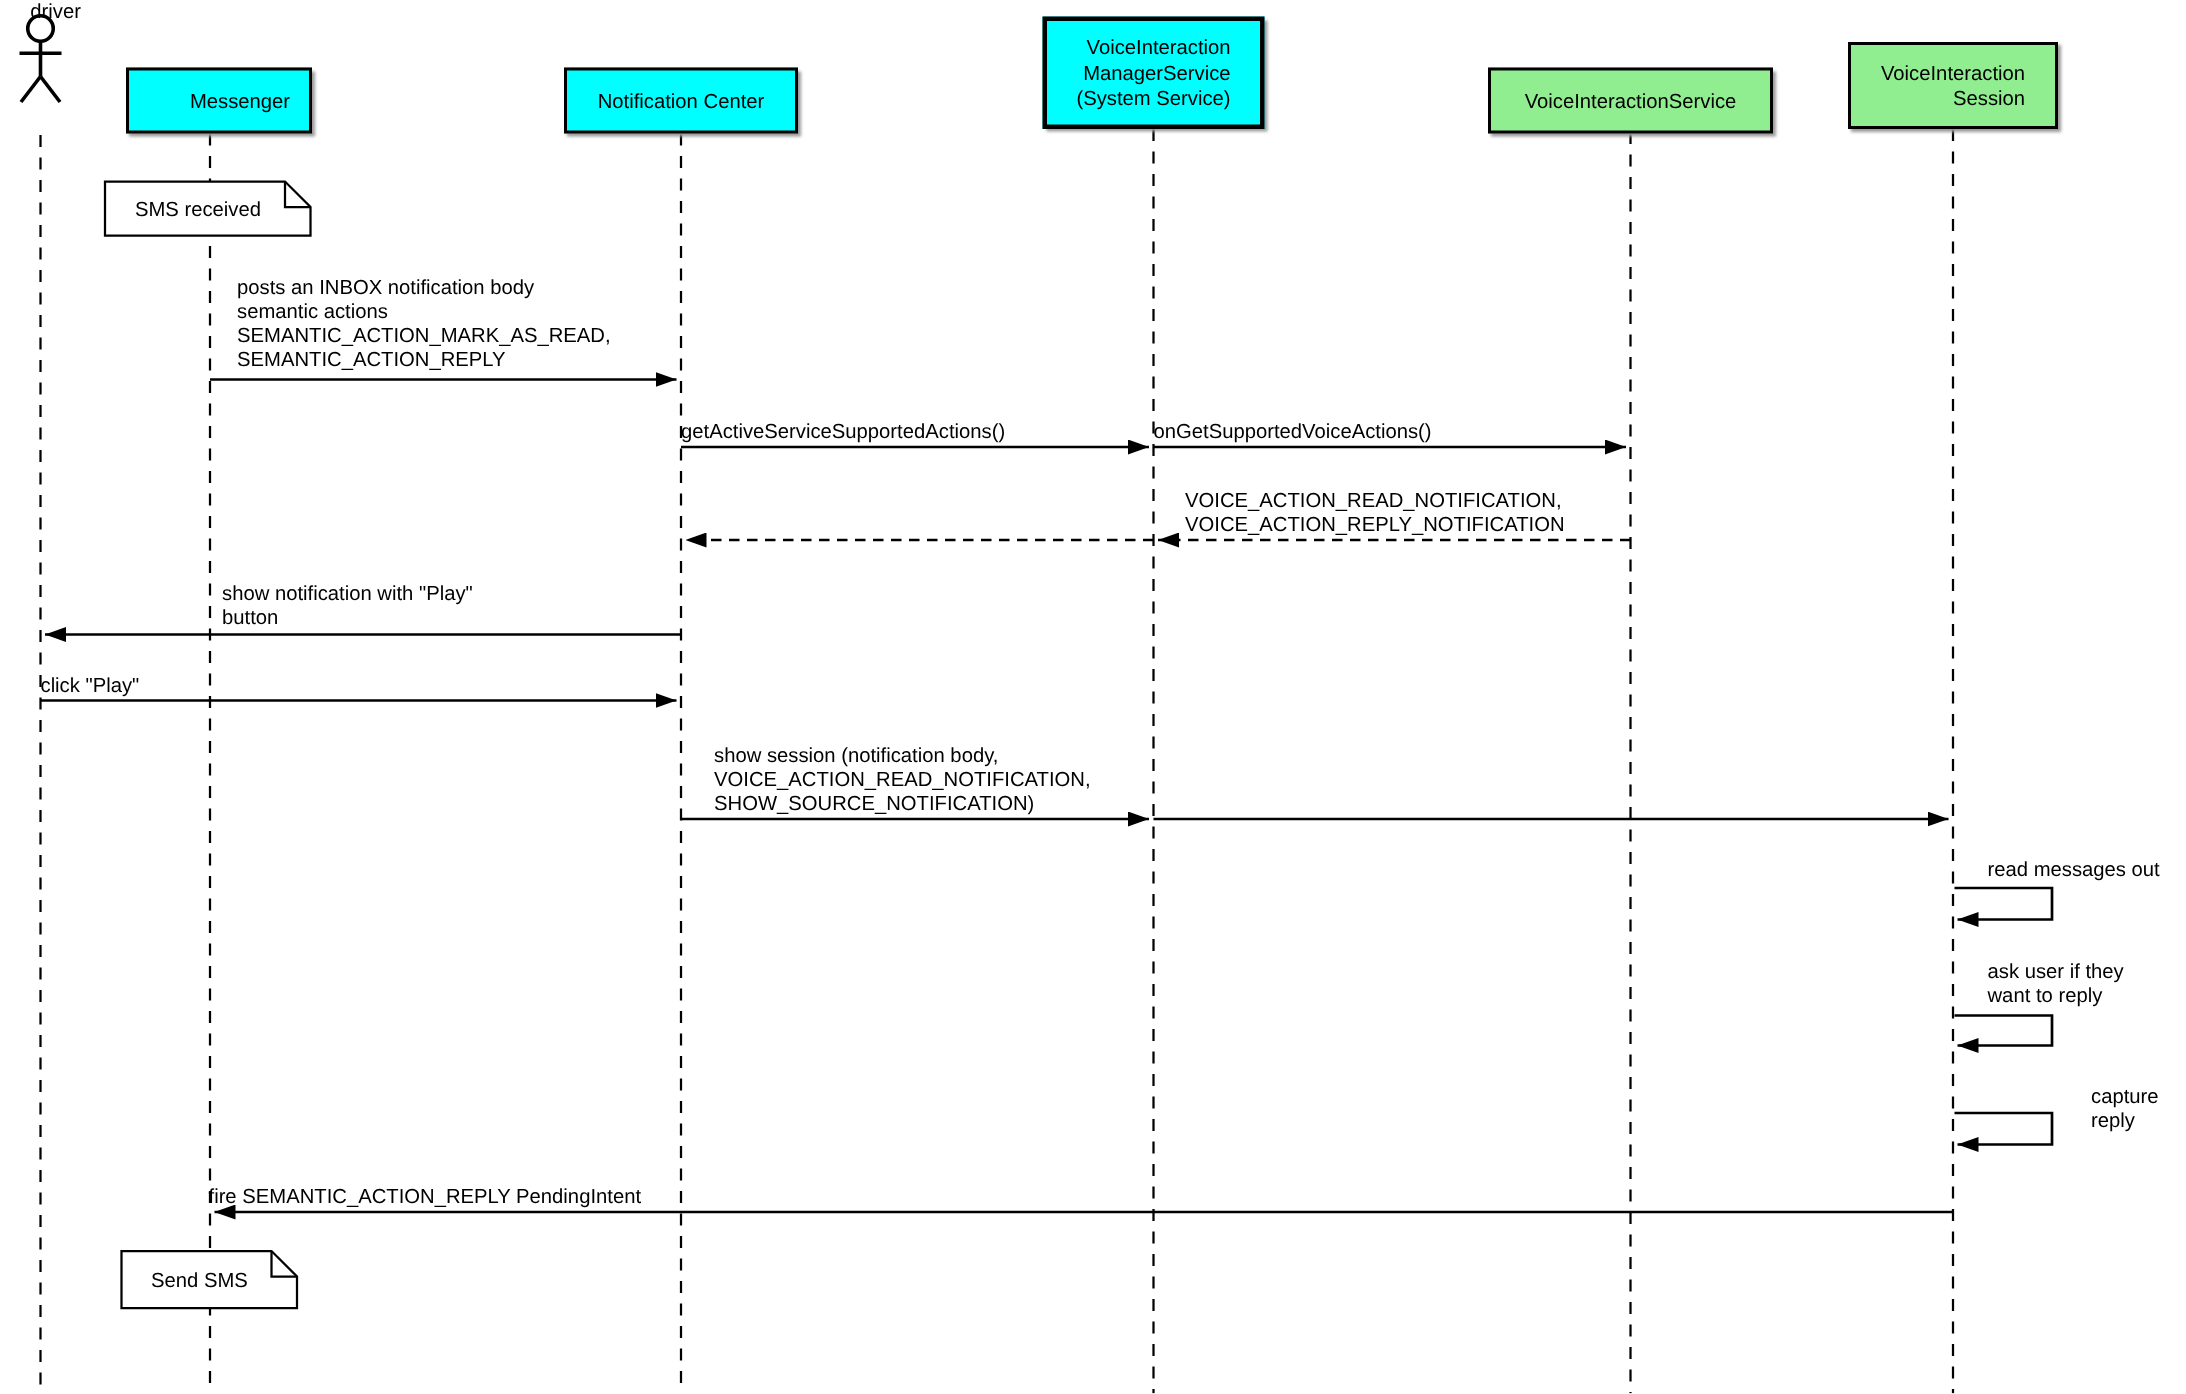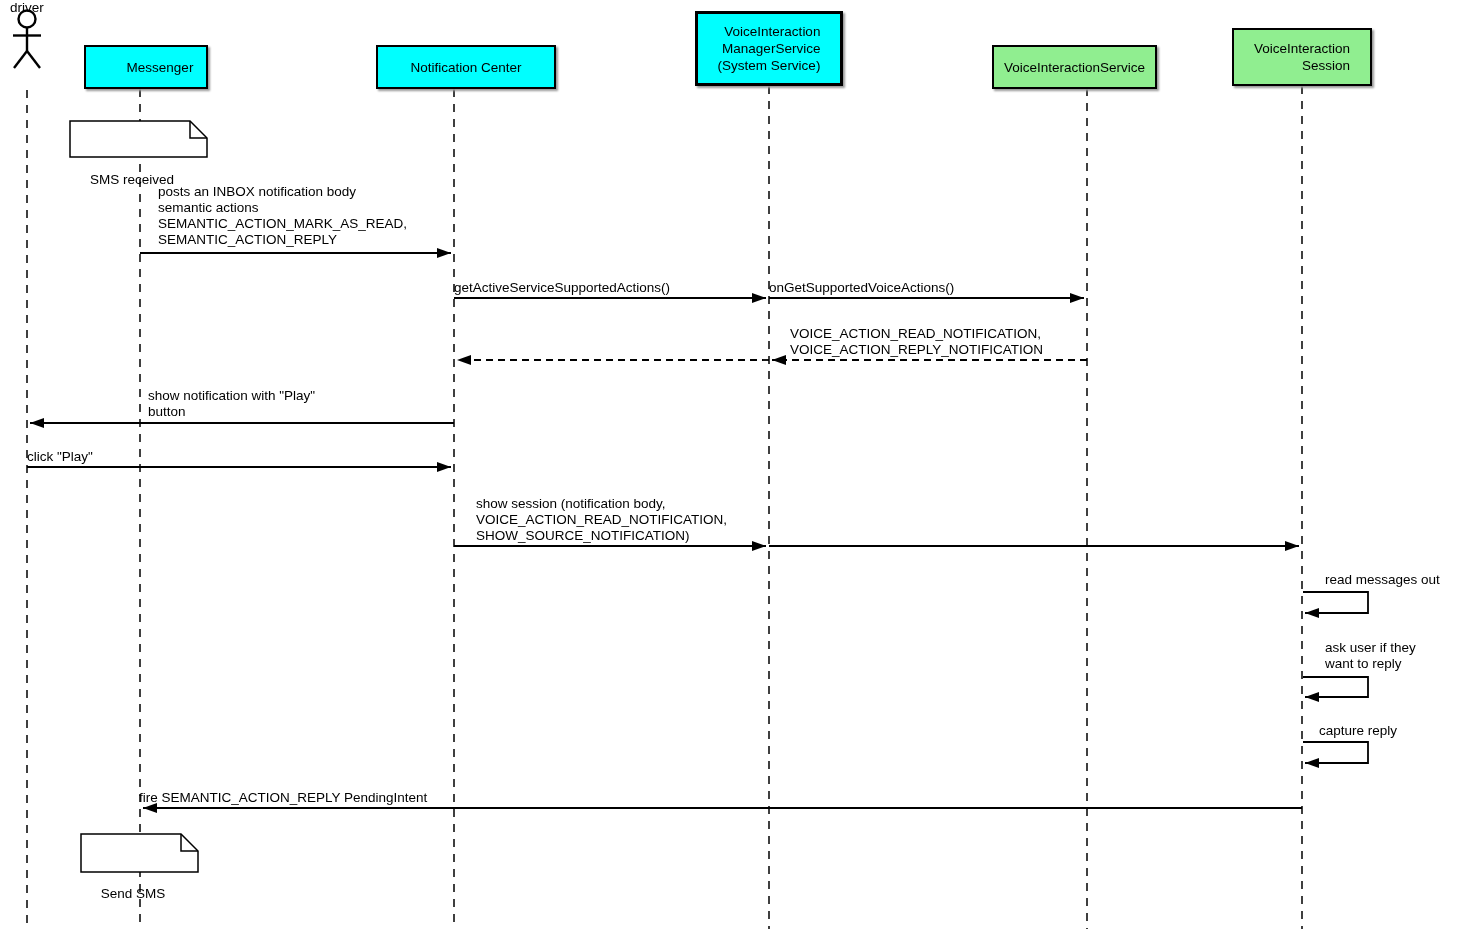--- a/index.html
+++ b/index.html
@@ -20,24 +20,24 @@
   .pbox.system { background:var(--system-fill,#00FFFF); }
   .pbox.service { background:var(--service-fill,#90EE90); }
   .pbox.thick { border-width:3px; }
   .msg-label {
     position:absolute; font-size:13.5px; line-height:16px;
     white-space:pre-line;
   }
   .msg-label.center { text-align:left; }
   .note-text {
     position:absolute; display:flex; align-items:center; justify-content:center;
-    font-size:13.5px; text-align:center;margin-top:40px;
+    font-size:13.5px; text-align:center;
   }
   .actor-label {
-    position:absolute; font-size:13.5px; text-align:center;
+    position:absolute; font-size:13.5px; text-align:right;
   }
 </style>
 </head>
 <body>
 
 <div id="canvas">
 
   <svg id="overlay" width="1457" height="929" viewBox="0 0 1457 929" xmlns="http://www.w3.org/2000/svg">
     <defs>
       <marker id="arrow" viewBox="0 0 14 10" refX="14" refY="5" markerWidth="14" markerHeight="10" markerUnits="userSpaceOnUse" orient="auto">
@@ -82,25 +82,25 @@
       <path d="M70,121 L190,121 L207,138 L207,157 L70,157 Z"></path>
       <path fill="none" d="M190,121 L190,138 L207,138"></path>
       <path d="M81,834 L181,834 L198,851 L198,872 L81,872 Z"></path>
       <path fill="none" d="M181,834 L181,851 L198,851"></path>
     </g>
   </svg>
 
   <div class="actor-label" style="left:0; top:69; width:54px;">driver</div>
 
   <div class="pbox system" style="left:84px; top:45px; width:124px; height:44px;padding-left:28px;">Messenger</div>
-  <div class="pbox system" style="left:376px; top:45px; width:180px; height:44px;">Notification Center</div>
+  <div class="pbox system" style="left:376px; top:45px; width:156px; height:44px;">Notification Center</div>
   <div class="pbox system thick" style="left:695px; top:11px; width:148px; height:75px;">VoiceInteraction
 ManagerService
 (System Service)</div>
-  <div class="pbox service" style="left:992px; top:45px; width:165px; height:44px;">VoiceInteractionService</div>
+  <div class="pbox service" style="left:992px; top:45px; width:190px; height:44px;">VoiceInteractionService</div>
   <div class="pbox service" style="left:1232px; top:28px; width:140px; height:58px;">VoiceInteraction
 Session</div>
 
   <div class="note-text" style="left:70px; top:121px; width:124px; height:36px;">SMS received</div>
   <div class="note-text" style="left:81px; top:834px; width:104px; height:38px;">Send SMS</div>
 
   <div class="msg-label" style="left:158px; top:184px;">posts an INBOX notification body
 semantic actions
 SEMANTIC_ACTION_MARK_AS_READ,
 SEMANTIC_ACTION_REPLY</div>
@@ -110,15 +110,15 @@
 VOICE_ACTION_REPLY_NOTIFICATION</div>
   <div class="msg-label" style="left:148px; top:388px;">show notification with "Play"
 button</div>
   <div class="msg-label center" style="left:27px; top:449px; width:426px;">click "Play"</div>
   <div class="msg-label" style="left:476px; top:496px;">show session (notification body,
 VOICE_ACTION_READ_NOTIFICATION,
 SHOW_SOURCE_NOTIFICATION)</div>
   <div class="msg-label" style="left:1325px; top:572px;">read messages out</div>
   <div class="msg-label" style="left:1325px; top:640px;">ask user if they
 want to reply</div>
-  <div class="msg-label" style="left:1319px; top:723px;">capture reply</div>
+  <div class="msg-label" style="left:1394px; top:723px;">capture reply</div>
   <div class="msg-label center" style="left:139px; top:790px; width:1163px;">fire SEMANTIC_ACTION_REPLY PendingIntent</div>
 </div>
 
 </body></html>

